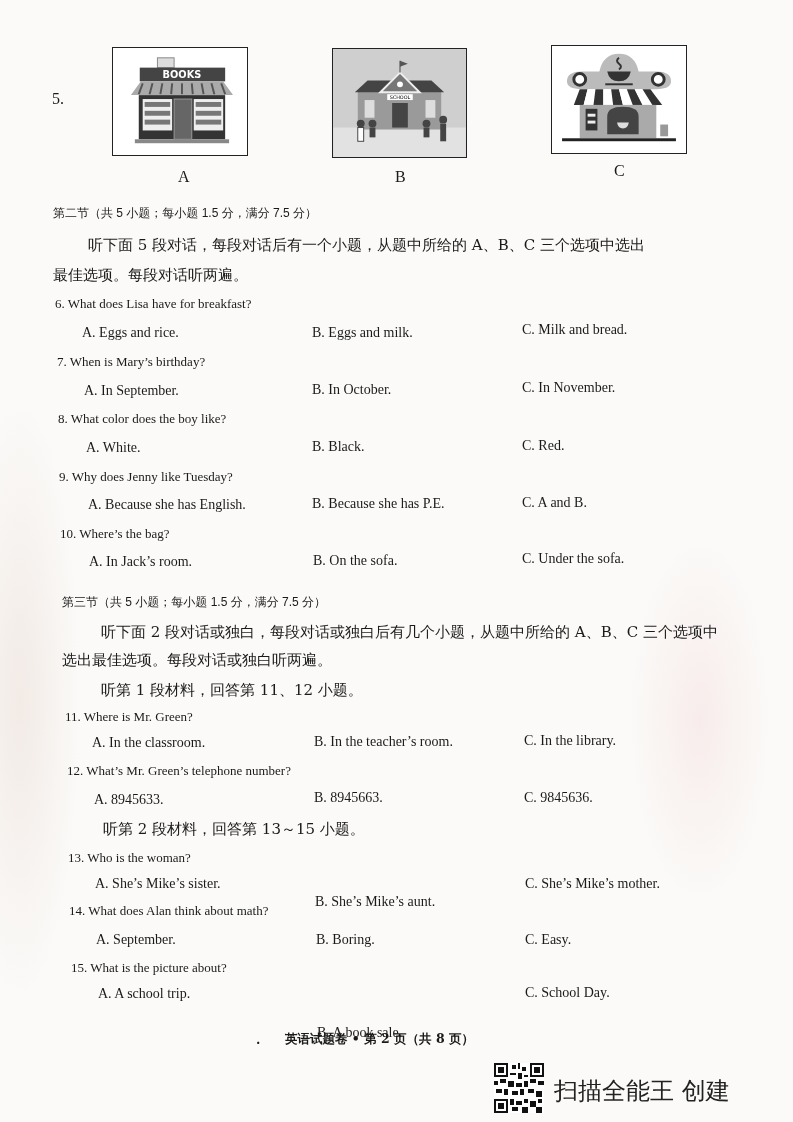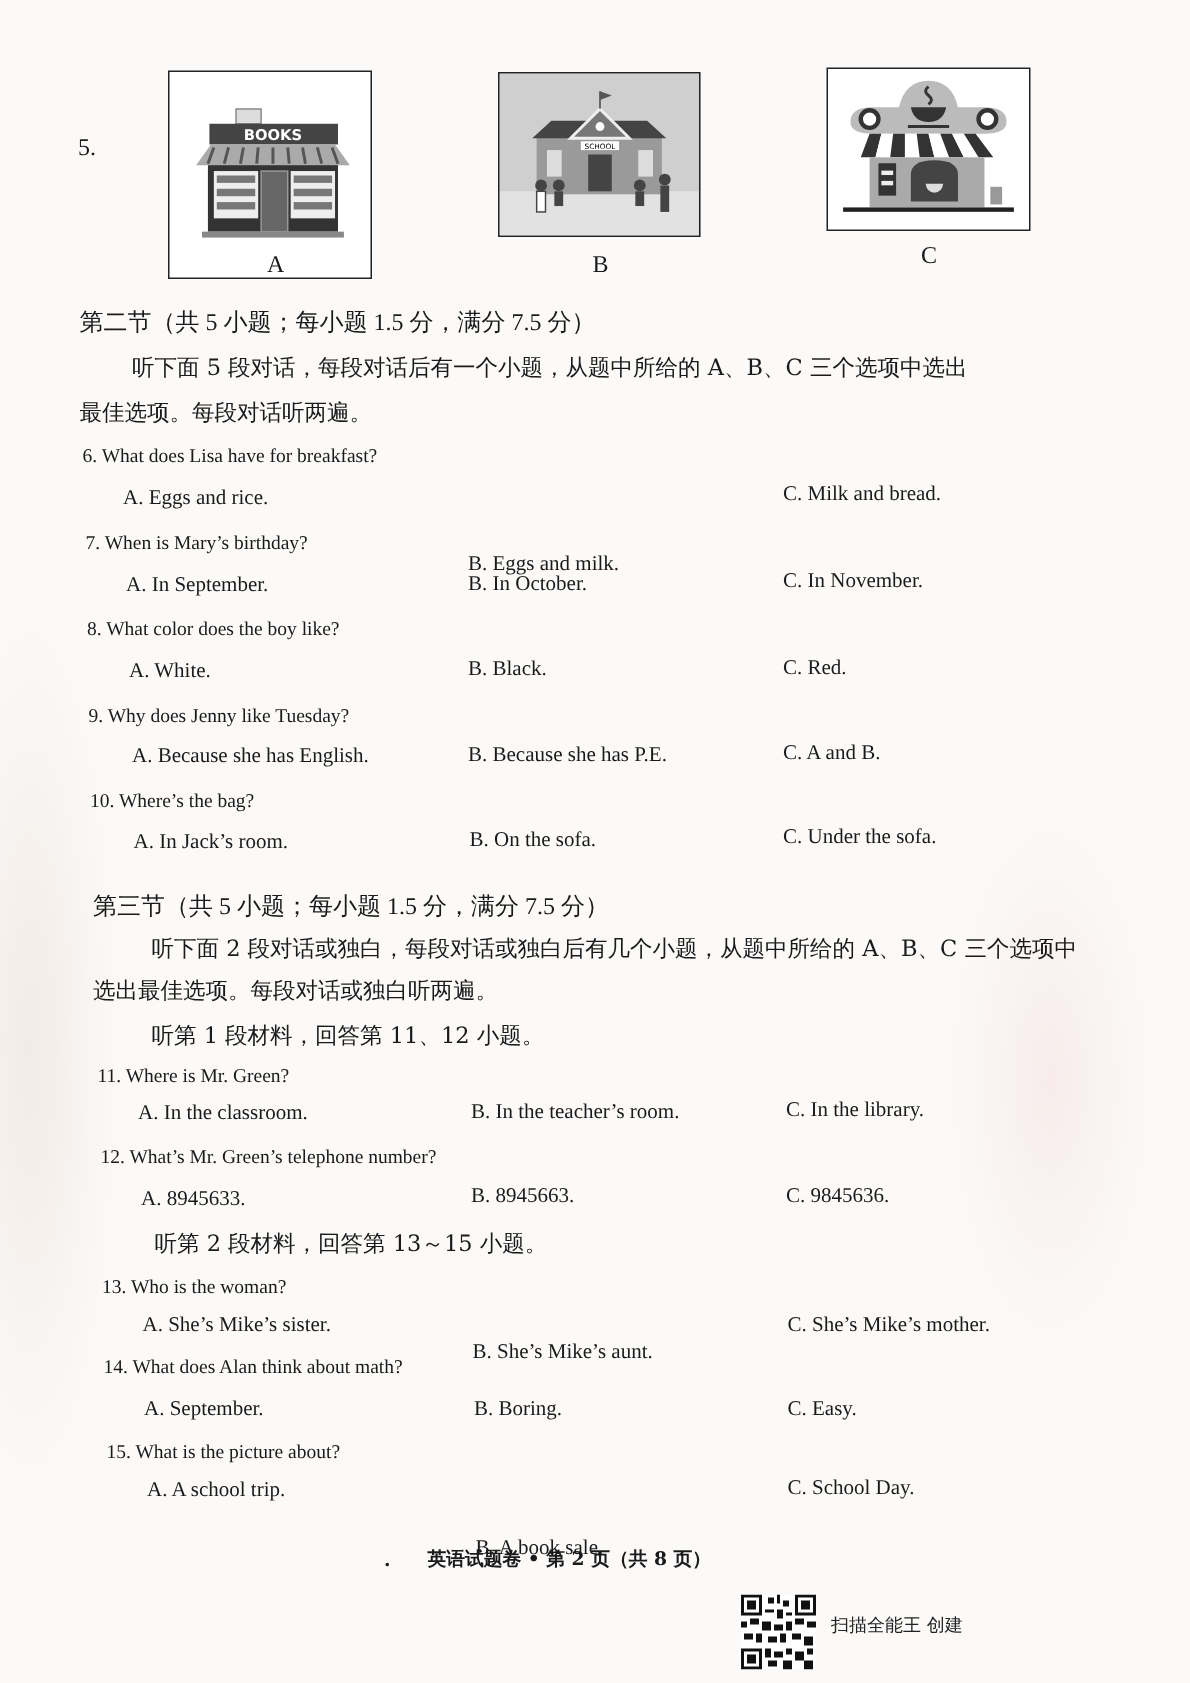--- a/index.html
+++ b/index.html
@@ -15,39 +15,39 @@
       radial-gradient(ellipse 60px 300px at 20px 700px, rgba(225,205,195,0.35), transparent),
       radial-gradient(ellipse 70px 180px at 700px 720px, rgba(240,210,210,0.35), transparent);
     pointer-events: none;
   }
   .abs { position: absolute; white-space: nowrap; }
   .qnum5 { left: 52px; top: 90px; font-size: 16px; }
   .pic {
     position: absolute; border: 1.5px solid #222; background: #f2f2f2;
     box-sizing: border-box; overflow: hidden;
   }
-  .pic-a { left: 112px; top: 47px; width: 136px; height: 139px; background: #fff; }
+  .pic-a { left: 112px; top: 47px; width: 136px; height: 109px; background: #fff; }
   .pic-b { left: 332px; top: 48px; width: 135px; height: 110px; background: #d6d6d6; }
   .pic-c { left: 551px; top: 45px; width: 136px; height: 109px; background: #fff; }
   .pic svg { width: 100%; height: 100%; display: block; }
   .pic-label { font-size: 16px; }
   .lbl-a { left: 178px; top: 168px; }
   .lbl-b { left: 395px; top: 168px; }
   .lbl-c { left: 614px; top: 162px; }
 
-  .section-title { font-family: Liberation Serif, serif; font-size: 16px; }
+  .section-title { font-family: Liberation Sans, sans-serif; font-size: 12px; }
   .instr { font-family: "DejaVu Serif", serif; font-size: 15px; }
   .q { font-size: 13px; }
   .opt { font-size: 14px; }
 
   .footer { font-family: "DejaVu Serif", serif; font-size: 12.5px; font-weight: bold; }
   .qr {
     position: absolute; left: 494px; top: 1063px; width: 50px; height: 50px;
   }
-  .cs-text { font-family: "DejaVu Sans", sans-serif; font-size: 12px; color: #222; }
+  .cs-text { font-family: "DejaVu Sans", sans-serif; font-size: 24px; color: #222; }
 </style>
 </head>
 <body>
 
 <div class="scan-shade"></div>
 
 <div class="abs qnum5">5.</div>
 
 <div class="pic pic-a">
   <svg viewBox="0 0 136 109">
@@ -141,21 +141,21 @@
 <div class="abs pic-label lbl-a">A</div>
 <div class="abs pic-label lbl-b">B</div>
 <div class="abs pic-label lbl-c">C</div>
 
 <div class="abs section-title" style="left:53px; top:205px;">第二节（共 5 小题；每小题 1.5 分，满分 7.5 分）</div>
 <div class="abs instr" style="left:88px; top:236px;">听下面 5 段对话，每段对话后有一个小题，从题中所给的 A、B、C 三个选项中选出</div>
 <div class="abs instr" style="left:53px; top:266px;">最佳选项。每段对话听两遍。</div>
 
 <div class="abs q" style="left:55px; top:296px;">6. What does Lisa have for breakfast?</div>
 <div class="abs opt" style="left:82px; top:325px;">A. Eggs and rice.</div>
-<div class="abs opt" style="left:312px; top:325px;margin-top:44px;">B. Eggs and milk.</div>
+<div class="abs opt" style="left:312px; top:325px;">B. Eggs and milk.</div>
 <div class="abs opt" style="left:522px; top:322px;">C. Milk and bread.</div>
 
 <div class="abs q" style="left:57px; top:354px;">7. When is Mary’s birthday?</div>
 <div class="abs opt" style="left:84px; top:383px;">A. In September.</div>
 <div class="abs opt" style="left:312px; top:382px;">B. In October.</div>
 <div class="abs opt" style="left:522px; top:380px;">C. In November.</div>
 
 <div class="abs q" style="left:58px; top:411px;">8. What color does the boy like?</div>
 <div class="abs opt" style="left:86px; top:440px;">A. White.</div>
 <div class="abs opt" style="left:312px; top:439px;">B. Black.</div>

